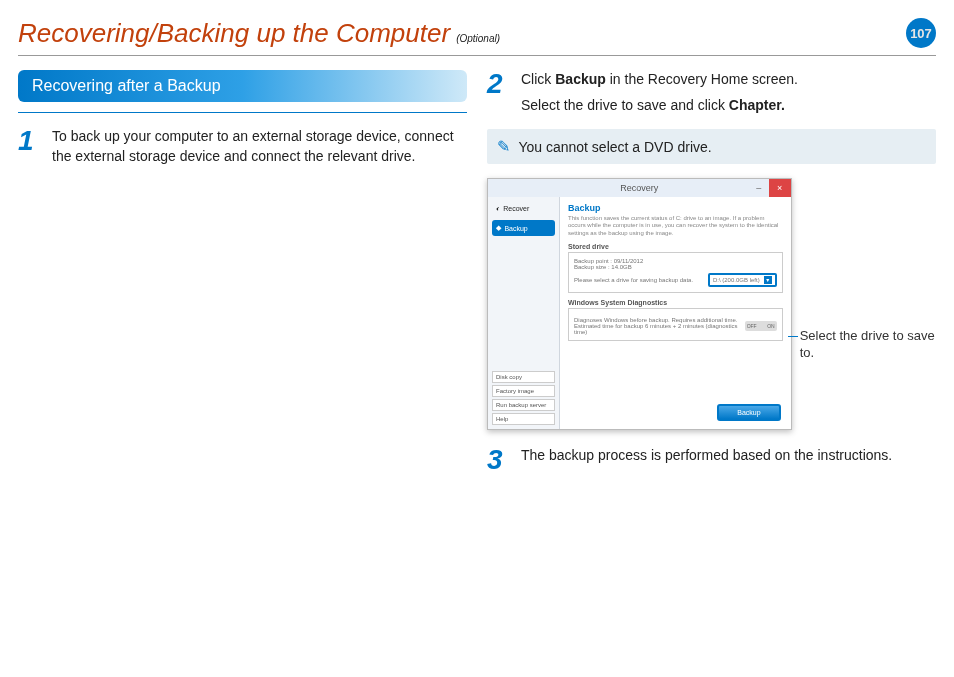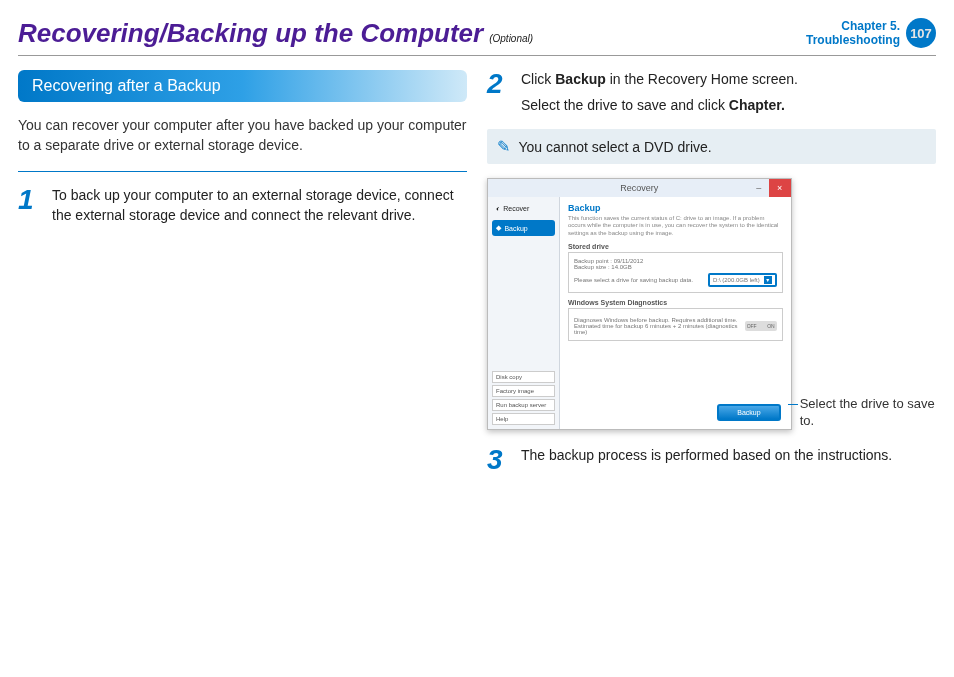--- a/index.html
+++ b/index.html
@@ -18,23 +18,23 @@
     align-items: flex-start;
     justify-content: space-between;
     padding: 18px 18px 0 18px;
   }
   .title-block {
     display: flex;
     align-items: baseline;
   }
   .title {
     font-size: 26px;
-    font-weight: 700;
+    font-weight: 400;
     font-style: italic;
-    color: #4c1d95;
+    color: #c2410c;
     margin: 0;
   }
   .title-optional {
     font-size: 10px;
     font-weight: 400;
     font-style: italic;
     margin-left: 6px;
   }
   .chapter-block {
     display: flex;
@@ -130,21 +130,21 @@
     margin: 10px 0 14px 0;
     font-size: 14px;
   }
   .note-icon {
     color: #0078c8;
     font-size: 16px;
   }
   .screenshot-row {
     display: flex;
     gap: 8px;
-    align-items: flex-end;
+    align-items: center;
   }
   .screenshot-frame {
     box-shadow: 0 2px 6px rgba(0,0,0,0.25);
     border: 1px solid #bbb;
     width: 340px;
     height: 250px;
     position: relative;
     font-size: 8px;
     background: #fff;
   }
@@ -310,34 +310,29 @@
 </style>
 </head>
 <body>
 
 <div class="header">
   <div class="title-block">
     <h1 class="title">Recovering/Backing up the Computer</h1>
     <span class="title-optional">(Optional)</span>
   </div>
   <div class="chapter-block">
-    <div class="chapter-text">
-      <div>Chapter 5.</div>
-      <div>Troubleshooting</div>
-    </div>
     <div class="page-bubble">107</div>
   </div>
 </div>
 <hr class="hr-top">
 
 <div class="columns">
 
   <div class="col">
     <div class="section-pill">Recovering after a Backup</div>
-    <p class="para">You can recover your computer after you have backed up your computer to a separate drive or external storage device.</p>
 
     <hr class="sub-hr">
 
     <div class="step">
       <div class="step-num">1</div>
       <div class="step-text">To back up your computer to an external storage device, connect the external storage device and connect the relevant drive.</div>
     </div>
   </div>
 
   <div class="col">

